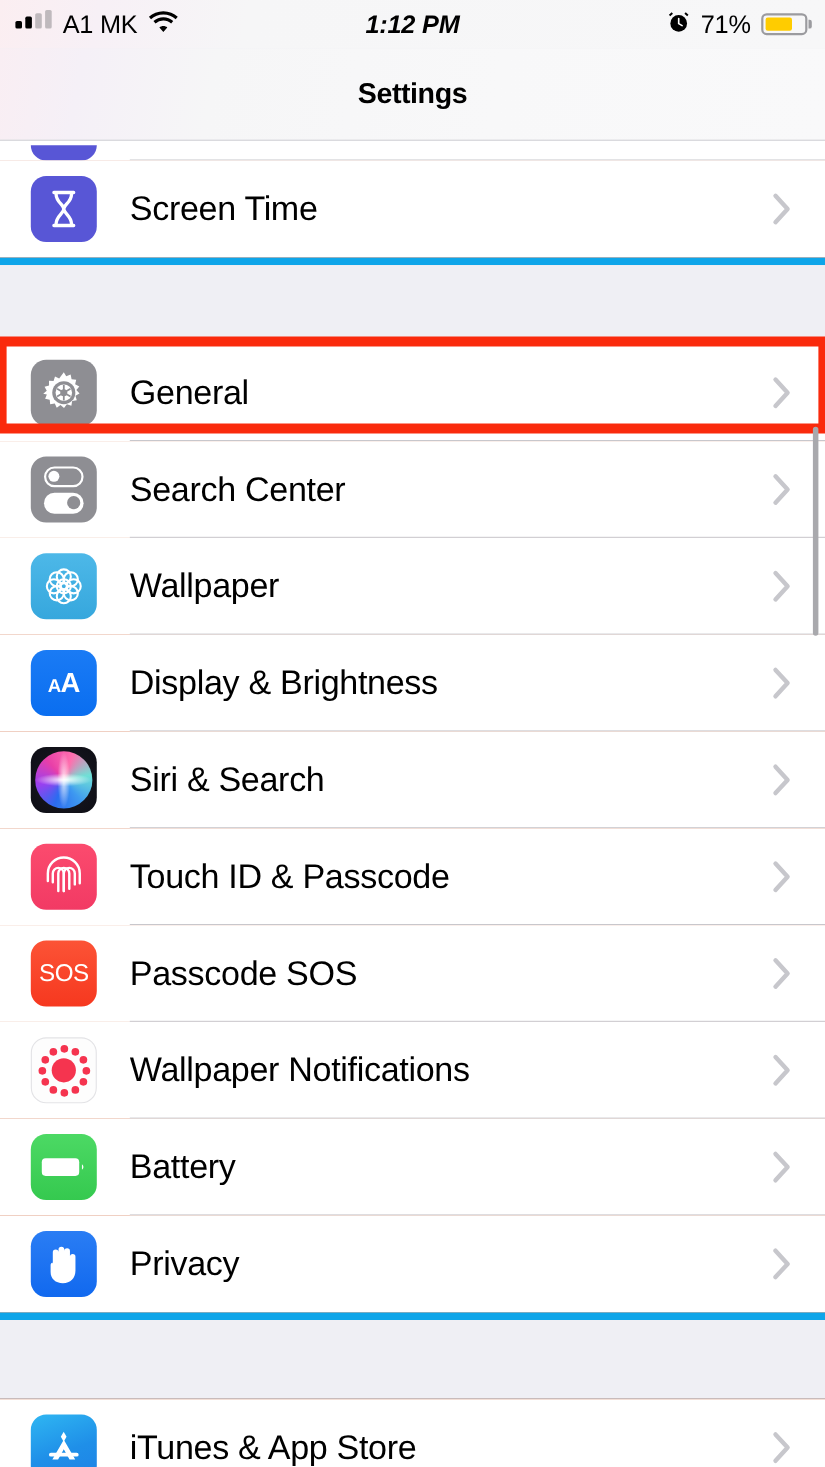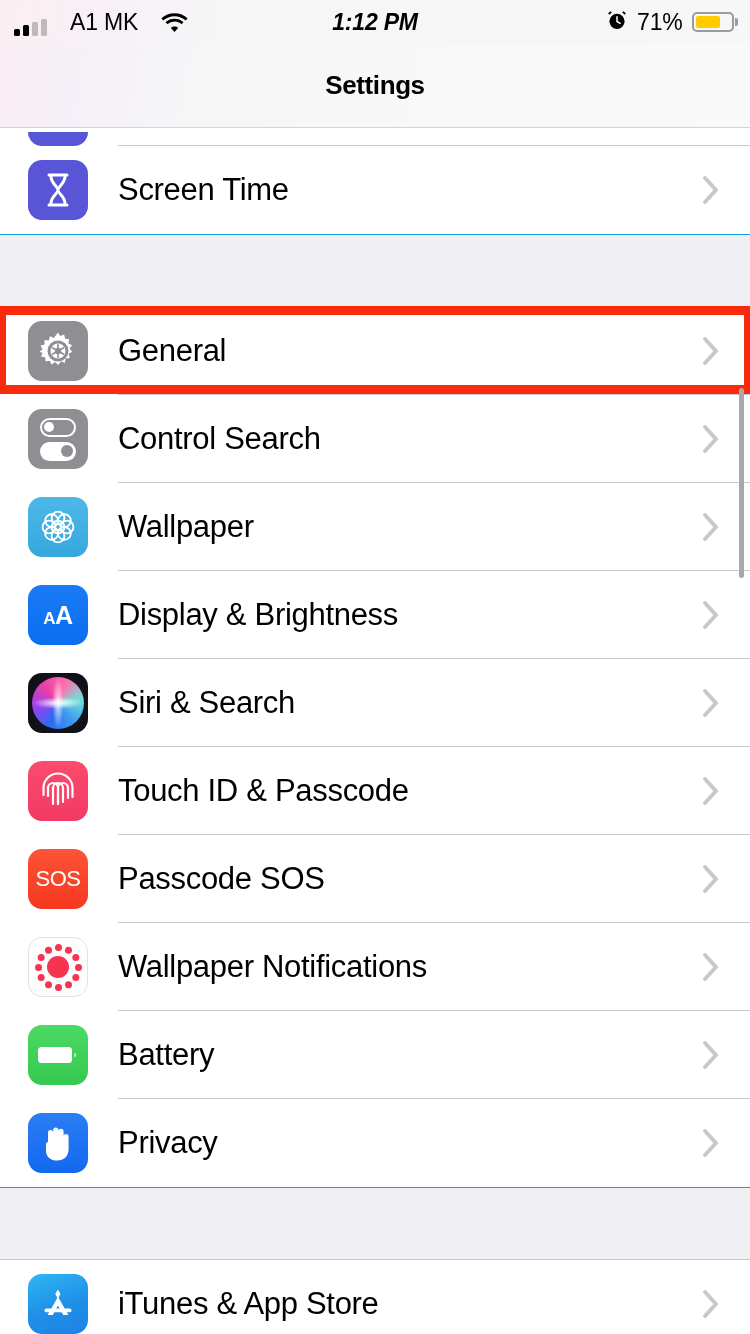--- a/index.html
+++ b/index.html
@@ -11,21 +11,21 @@
   }
   #screen { position:relative; width:750px; height:1334px; background:#EFEFF4; overflow:hidden; }
 
   
   .statusbar {
     position:absolute; top:0; left:0; width:750px; height:44px;
     display:flex; align-items:center;
     background:linear-gradient(100deg,#fbeef1 0%,#f7f0f6 12%,#f6f6f7 30%,#f7f7f8 100%);
     z-index:5;
   }
-  .sb-left { display:flex; align-items:flex-end; gap:23px; padding-left:14px; flex:0 0 auto; }
+  .sb-left { display:flex; align-items:flex-start; gap:10px; padding-left:14px; flex:0 0 auto; }
   .sb-center { position:absolute; left:0; right:0; text-align:center;font-style:italic; }
   .sb-right { position:absolute; right:12px; display:flex; gap:9px; }
   .sb-text { font-size:23px; font-weight:500; color:#000; letter-spacing:-0.2px; }
   .sb-time { font-size:23px; font-weight:600; color:#000; letter-spacing:-0.2px; }
 
   .bars { display:flex; align-items:flex-end; gap:3px; height:17px; }
   .bars i { display:block; width:6px; border-radius:1.5px; background:#000; }
   .bars i:nth-child(1){ height:7px; }
   .bars i:nth-child(2){ height:11px; }
   .bars i:nth-child(3){ height:14px; background:#bfb9bd; }
@@ -44,21 +44,21 @@
     position:absolute; top:44px; left:0; width:750px; height:84px;
     background:linear-gradient(100deg,#f9eef3 0%,#f5f0f7 10%,#f6f6f7 26%,#f8f8f9 60%,#f9f9fa 100%);
     border-bottom:1px solid #d4d4d8;
     display:flex; align-items:center; justify-content:center;
     z-index:4;
   }
   .navtitle { font-size:26px; font-weight:bold; color:#000; letter-spacing:-0.4px; }
 
   
   .list { position:absolute; top:128px; left:0; width:750px; bottom:0; background:#EFEFF4; }
-  .group { background:#c2410c; border-top:1px solid #c8c7cc; border-bottom:1px solid #0ea5e9; }
+  .group { background:#c2410c; border-top:1px solid #c8c7cc; border-bottom:7px solid #0ea5e9; }
   .group.notop { border-top:none; }
   .gap { height:71px; background:#EFEFF4; }
 
   .row { position:relative; display:flex; align-items:center; height:88px; background:#fff; }
   .row .sep { position:absolute; left:118px; right:0; bottom:0; height:1px; background:#c8c7cc; }
 
   .icon {
     width:60px; height:60px; margin-left:28px; border-radius:14px;
     flex:0 0 auto; position:relative; overflow:hidden;
     display:flex; align-items:center; justify-content:center;
@@ -227,21 +227,21 @@
         <span class="icon ic-control">
           <span class="cc">
             <span class="pill-out">
                 <i></i>
               </span>
             <span class="pill-fill">
                 <i></i>
               </span>
           </span>
         </span>
-        <span class="label">Control Search</span>
+        <span class="label">Search Center</span>
         <span class="chev">
           <svg width="18" height="30" viewBox="0 0 18 30">
               <path d="M3 3l11 12L3 27" stroke="#c7c7cc" stroke-width="4" fill="none" stroke-linecap="round" stroke-linejoin="round"></path>
             </svg>
         </span>
         <span class="sep"></span>
       </div>
 
       <div class="row">
         <span class="icon ic-wallpaper">

